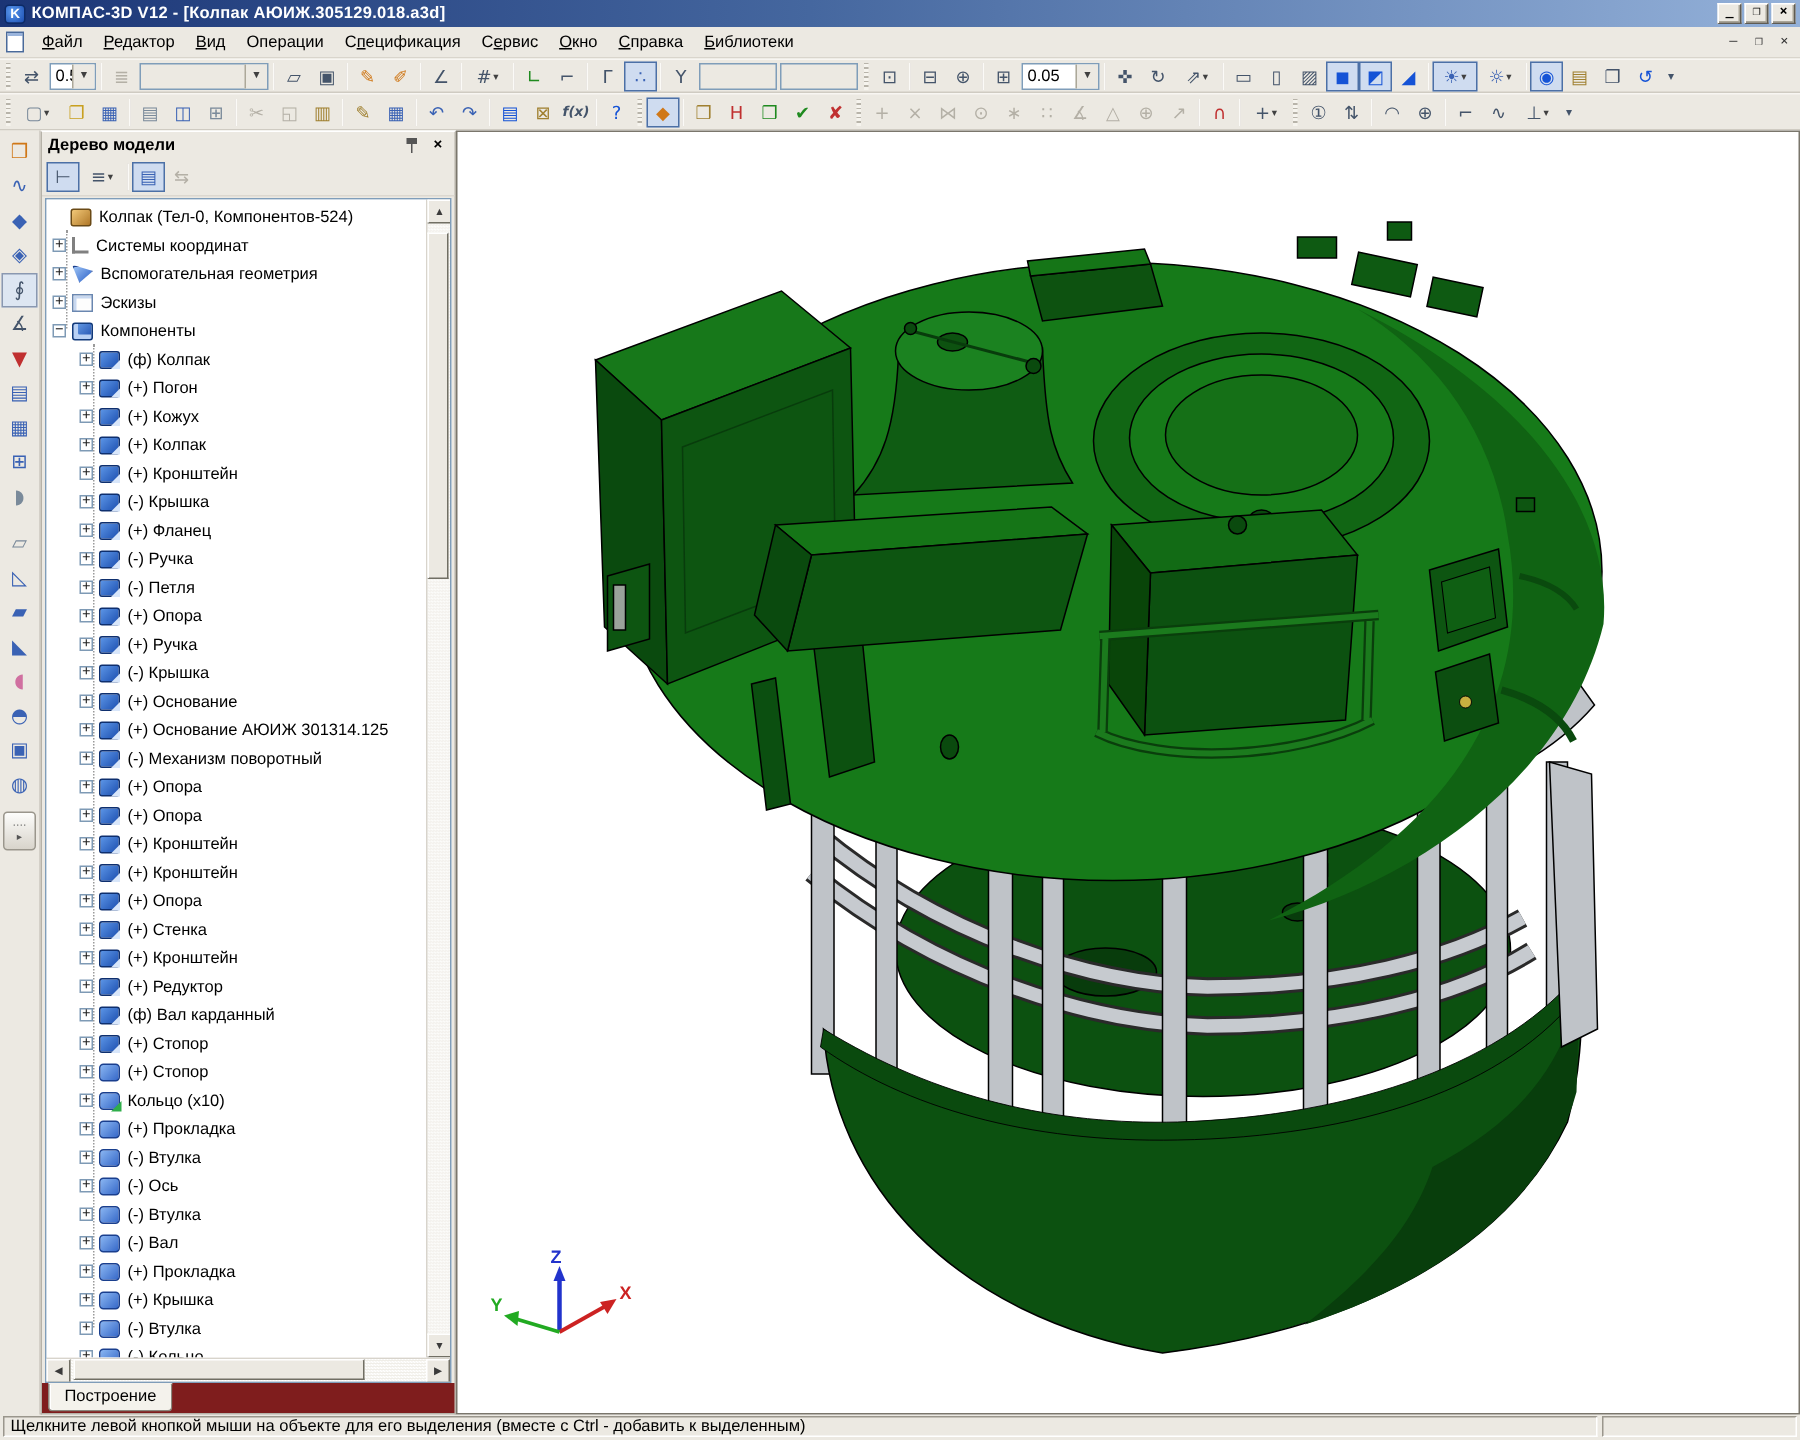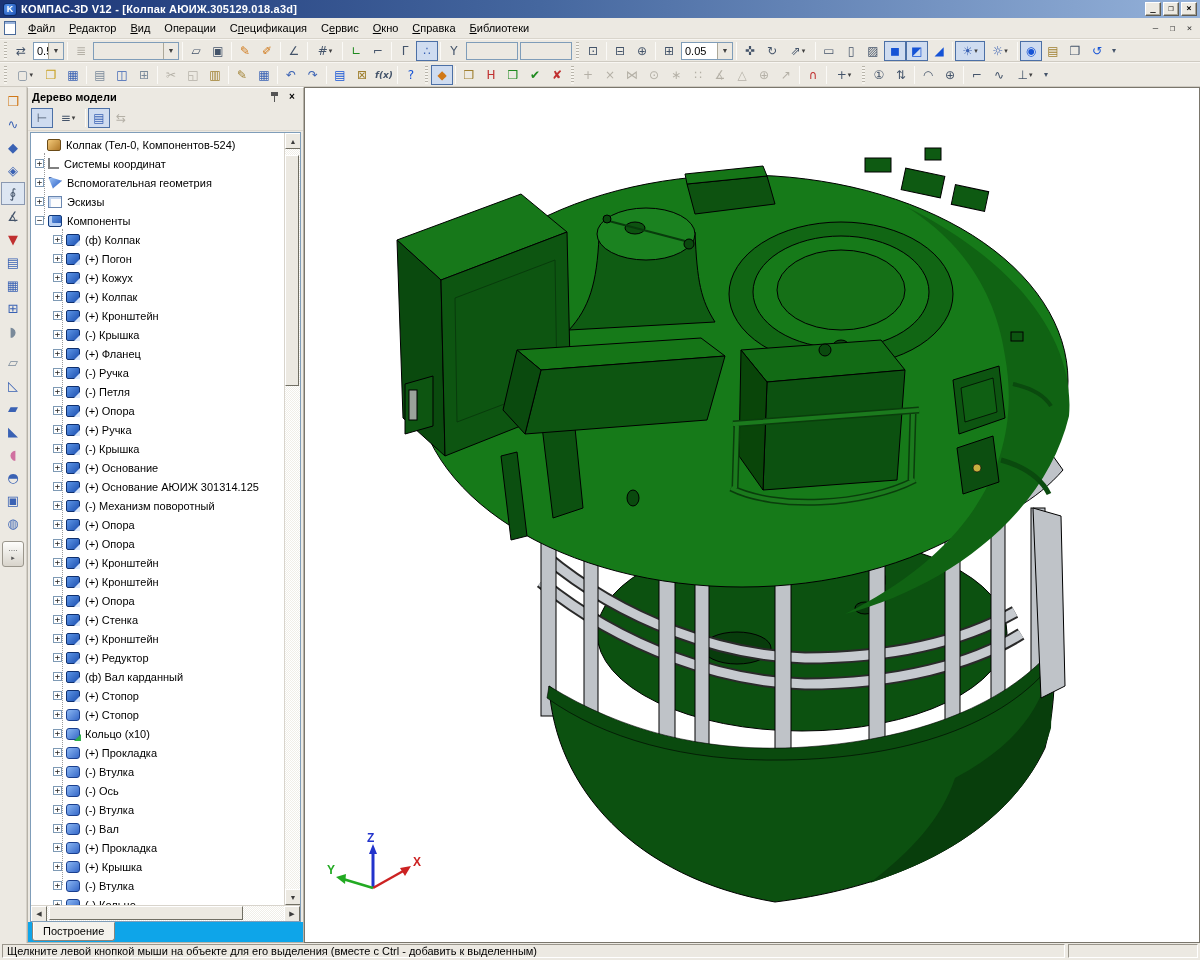--- a/index.html
+++ b/index.html
@@ -101,21 +101,21 @@
     repeating-conic-gradient(#fff 0 25%,#f0eee8 0 50%) 0 0/2px 2px;border-left:1px solid #d8d4cc;}
   .hsb{height:16px;flex:none;display:flex;background:
     repeating-conic-gradient(#fff 0 25%,#f0eee8 0 50%) 0 0/2px 2px;border-top:1px solid #d8d4cc;}
   .sb-btn{width:16px;height:16px;flex:none;background:#ece9e2;color:#3b3b3b;
     border:1px solid;border-color:#fff #716f64 #716f64 #fff;font-size:7px;display:flex;align-items:center;justify-content:center;}
   .sb-thumb{background:#ece9e2;border:1px solid;border-color:#fff #716f64 #716f64 #fff;}
   .vsb .sb-thumb{margin-top:38%;height:30%;width:14px;}
   .hsb .sb-thumb{margin-left:2px;width:72%;height:14px;margin-top:0;}
   .sb-fill{flex:1;}
   
-  .tabstrip{height:20px;display:flex;align-items:flex-start;padding-left:4px;background:#0ea5e9;}
+  .tabstrip{height:20px;display:flex;align-items:flex-start;padding-left:4px;background:#7f1d1d;}
   .tab{padding:2px 10px 3px 10px;background:#f4f2ec;border:1px solid #8a867c;border-top:1px solid #f4f2ec;
     border-radius:0 0 3px 3px;box-shadow:inset 1px 0 0 #fff;}
   
   .viewport{flex:1;position:relative;background:#fff;border:1px solid #7a766c;overflow:hidden;}
   .viewport svg{position:absolute;left:0;top:0;}
   
   .statusbar{height:16px;display:flex;gap:3px;padding:1px 2px;background:#ece9e2;}
   .st{border:1px solid;border-color:#9a968c #fff #fff #9a968c;display:flex;align-items:center;padding:0 4px;
     white-space:nowrap;overflow:hidden;}
   .st.mainst{flex:1;}

